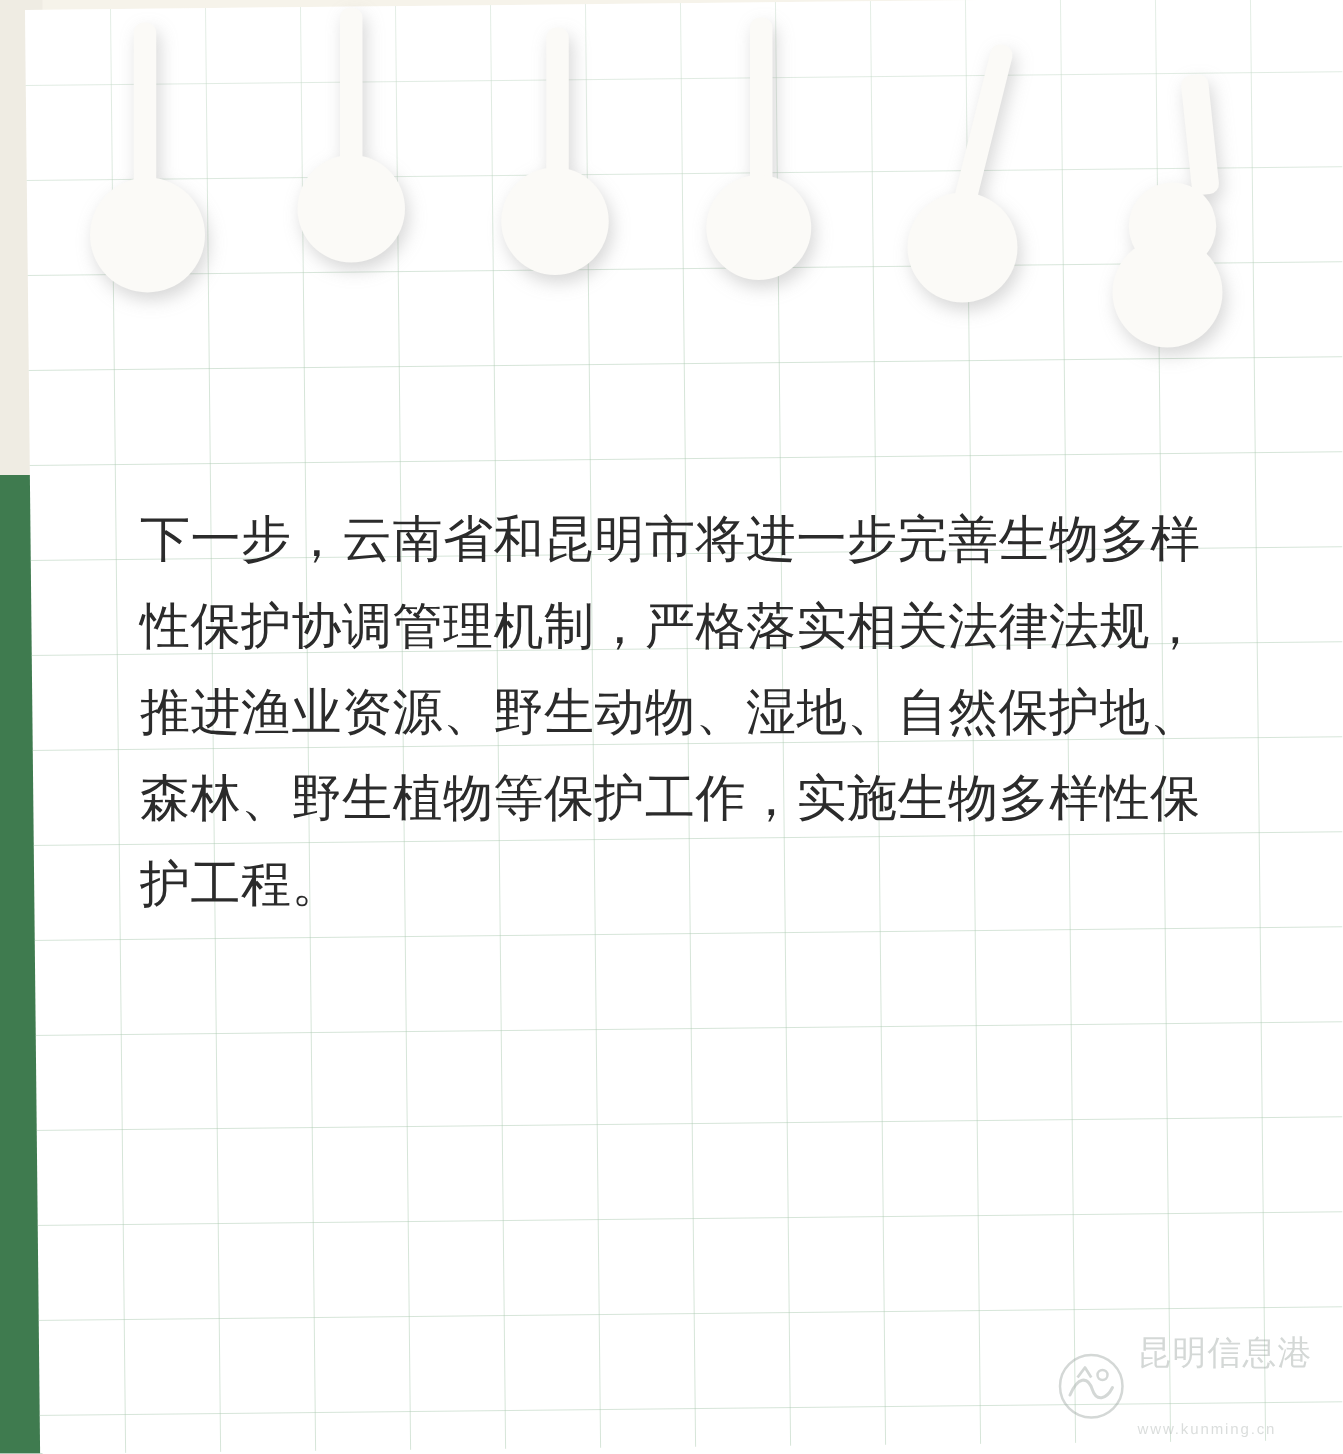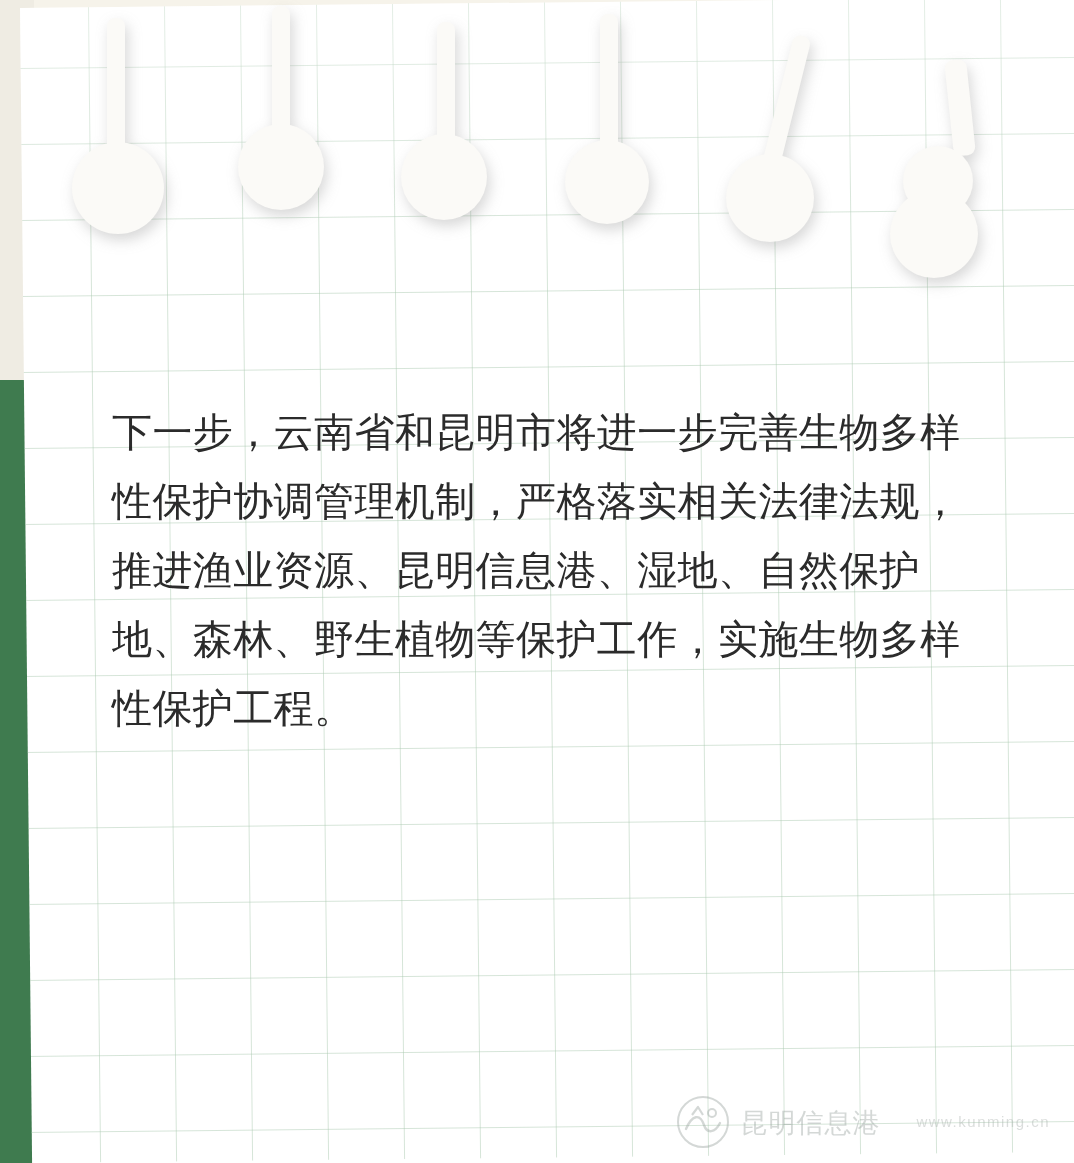--- a/index.html
+++ b/index.html
@@ -132,33 +132,33 @@
     gap: 10px;
     opacity: 0.42;
   }
   .wm-mark {
     width: 54px;
     height: 54px;
     position: relative;
   }
   .wm-text {
     display: flex;
-    flex-direction: row;
+    flex-direction: column;
     line-height: 1;
     gap: 36px;
   }
   .wm-title {
     font-family: "DejaVu Sans", "Liberation Sans", sans-serif;
     font-size: 27px;
     color: #9aa3a0;
     letter-spacing: 1px;
   }
   .wm-url {
     font-family: "Liberation Sans", sans-serif;
-    font-size: 15px;
+    font-size: 12px;
     color: #a9b0ad;
     letter-spacing: 1.5px;
     margin-top: 5px;
   }
 </style>
 </head>
 <body>
 
 <div class="page">
 
@@ -196,21 +196,21 @@
     </div>
 
     <div class="punch" style="left:890px; top:60px; width:120px; height:210px;">
       <div class="slot" style="height:96px; width:22px; left:34px; transform: rotate(-6deg); transform-origin: top center;"></div>
       <div class="hole" style="top:86px; left:28px; width:70px; height:70px;"></div>
       <div class="hole" style="top:130px; left:24px; width:88px; height:88px;"></div>
     </div>
   </div>
 
   <div class="content">
-    <p class="para">下一步，云南省和昆明市将进一步完善生物多样性保护协调管理机制，严格落实相关法律法规，推进渔业资源、昆明信息港、湿地、自然保护地、森林、野生植物等保护工作，实施生物多样性保护工程。</p>
+    <p class="para">下一步，云南省和昆明市将进一步完善生物多样性保护协调管理机制，严格落实相关法律法规，推进渔业资源、野生动物、湿地、自然保护地、森林、野生植物等保护工作，实施生物多样性保护工程。</p>
   </div>
 
   <div class="watermark">
     <div class="wm-mark">
       <svg width="54" height="54" viewBox="0 0 54 54" xmlns="http://www.w3.org/2000/svg">
         <circle cx="27" cy="27" r="25" fill="none" stroke="#9aa3a0" stroke-width="2"></circle>
         <path d="M10 34 C16 20, 24 18, 28 30 C31 39, 39 38, 44 28" fill="none" stroke="#9aa3a0" stroke-width="2.4" stroke-linecap="round"></path>
         <path d="M16 20 L22 12 L27 20" fill="none" stroke="#9aa3a0" stroke-width="2.2" stroke-linejoin="round"></path>
         <circle cx="36" cy="18" r="4" fill="none" stroke="#9aa3a0" stroke-width="2"></circle>
       </svg>

